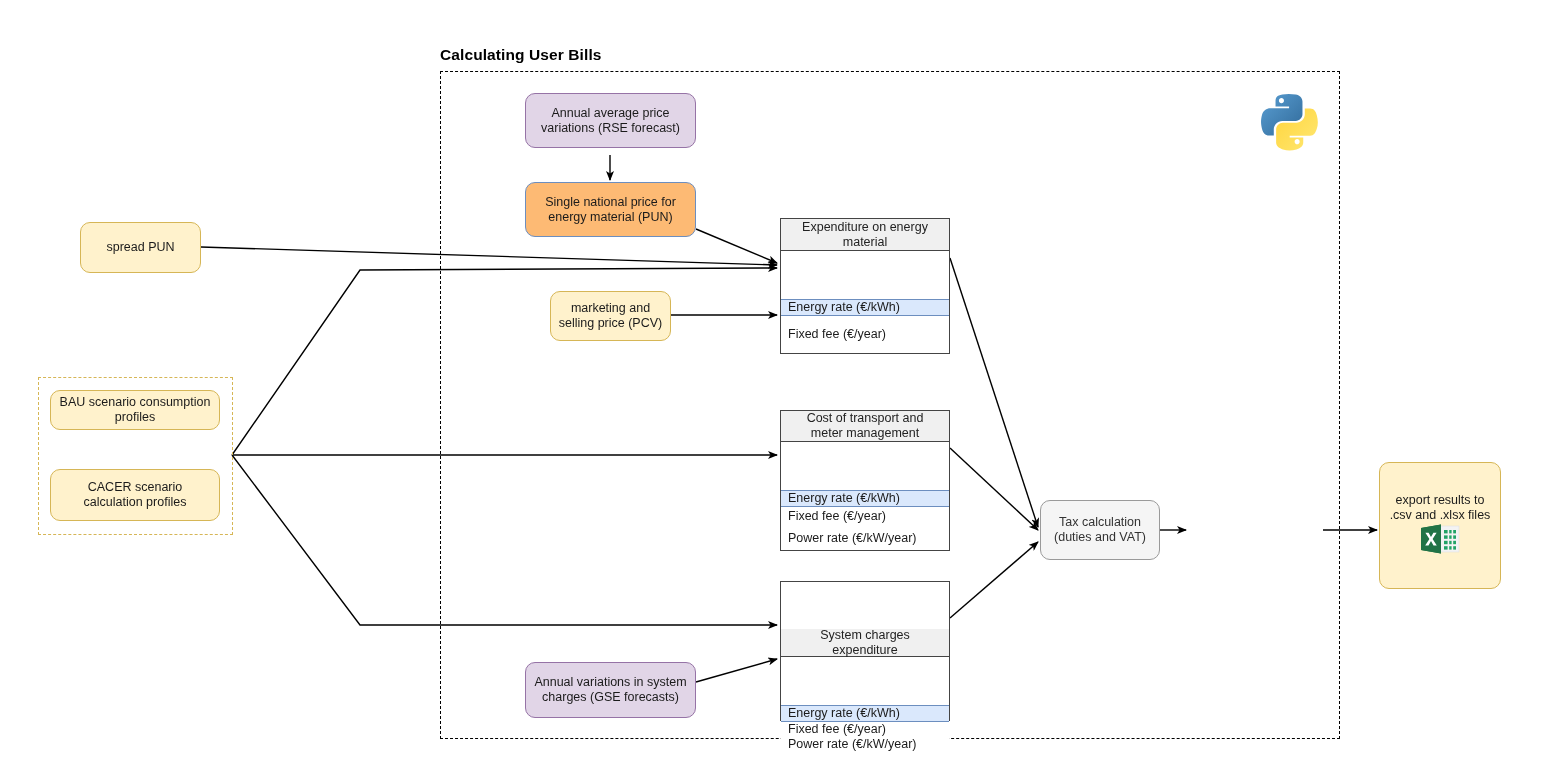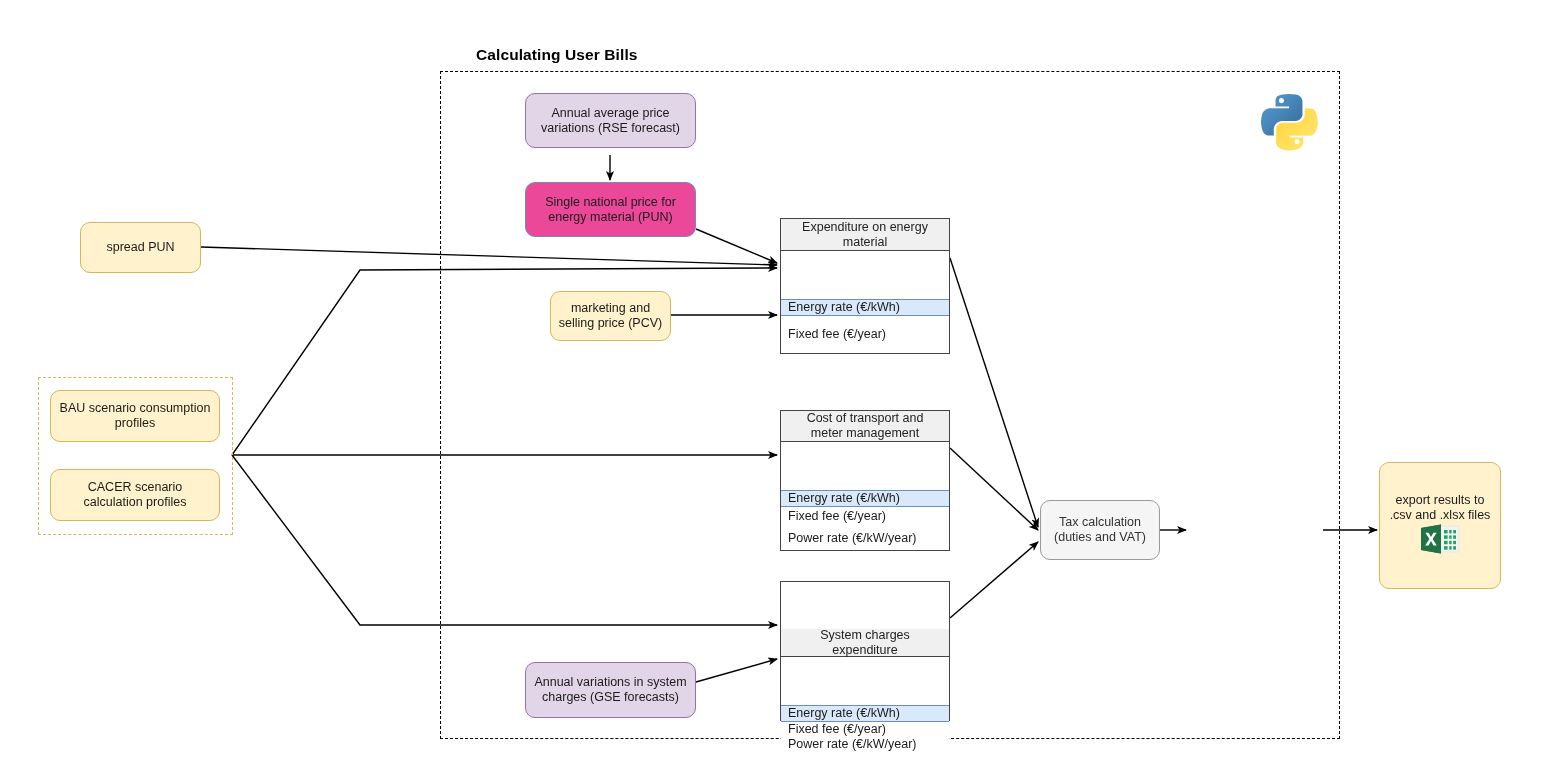--- a/index.html
+++ b/index.html
@@ -43,21 +43,21 @@
   }
   .n-yellow {
     background: #fff2cc;
     border: 1px solid #d6b656;
   }
   .n-purple {
     background: #e1d5e7;
     border: 1px solid #9673a6;
   }
   .n-blue {
-    background: #ec4899;
+    background: #fdba74;
     border: 1px solid #6c8ebf;
   }
   .n-grey {
     background: #f5f5f5;
     border: 1px solid #9a9a9a;
     color: #333333;
   }
   .group-dashed {
     position: absolute;
     box-sizing: border-box;
@@ -70,21 +70,20 @@
     border: 1.7px dashed #000000;
     background: transparent;
   }
   .container-title {
     position: absolute;
     font-size: 15.5px;
     font-weight: bold;
     color: #000000;
     white-space: nowrap;
     letter-spacing: 0.1px;
-    margin-left: 36px;
   }
   .table {
     position: absolute;
     box-sizing: border-box;
     border: 1px solid #444444;
     background: #ffffff;
     display: flex;
     flex-direction: column;
   }
   .table .th {
@@ -189,21 +188,21 @@
       <path fill="url(#pyy)" d="M48.3 18.9v6.2c0 4.8-4.1 8.8-8.7 8.8H25.7c-3.8 0-7 3.3-7 7.1v13.3c0 3.8 3.3 6 7 7.1 4.4 1.3 8.7 1.5 14 0 3.5-1 7-3 7-7.1v-5.3h-14v-1.8h21c4.1 0 5.6-2.8 7-7.1 1.5-4.4 1.4-8.6 0-14.1-1-4-2.9-7-7-7h-5.4zM40.4 50.7c1.5 0 2.6 1.2 2.6 2.6 0 1.5-1.1 2.7-2.6 2.7s-2.6-1.2-2.6-2.7c0-1.4 1.2-2.6 2.6-2.6z"></path>
     </svg>
   </div>
 
   <div class="node rounded n-yellow" style="left:80px; top:222px; width:121px; height:51px;">
     <span>spread PUN</span>
   </div>
 
   <div class="group-dashed" style="left:38px; top:377px; width:195px; height:158px;"></div>
 
-  <div class="node rounded n-yellow" style="left:50px; top:390px; width:170px; height:52px;">
+  <div class="node rounded n-yellow" style="left:50px; top:390px; width:170px; height:40px;">
     <span>BAU scenario consumption profiles</span>
   </div>
 
   <div class="node rounded n-yellow" style="left:50px; top:469px; width:170px; height:52px;">
     <span>CACER scenario calculation profiles</span>
   </div>
 
   <div class="node rounded n-purple" style="left:525px; top:93px; width:171px; height:55px;">
     <span>Annual average price variations (RSE forecast)</span>
   </div>

